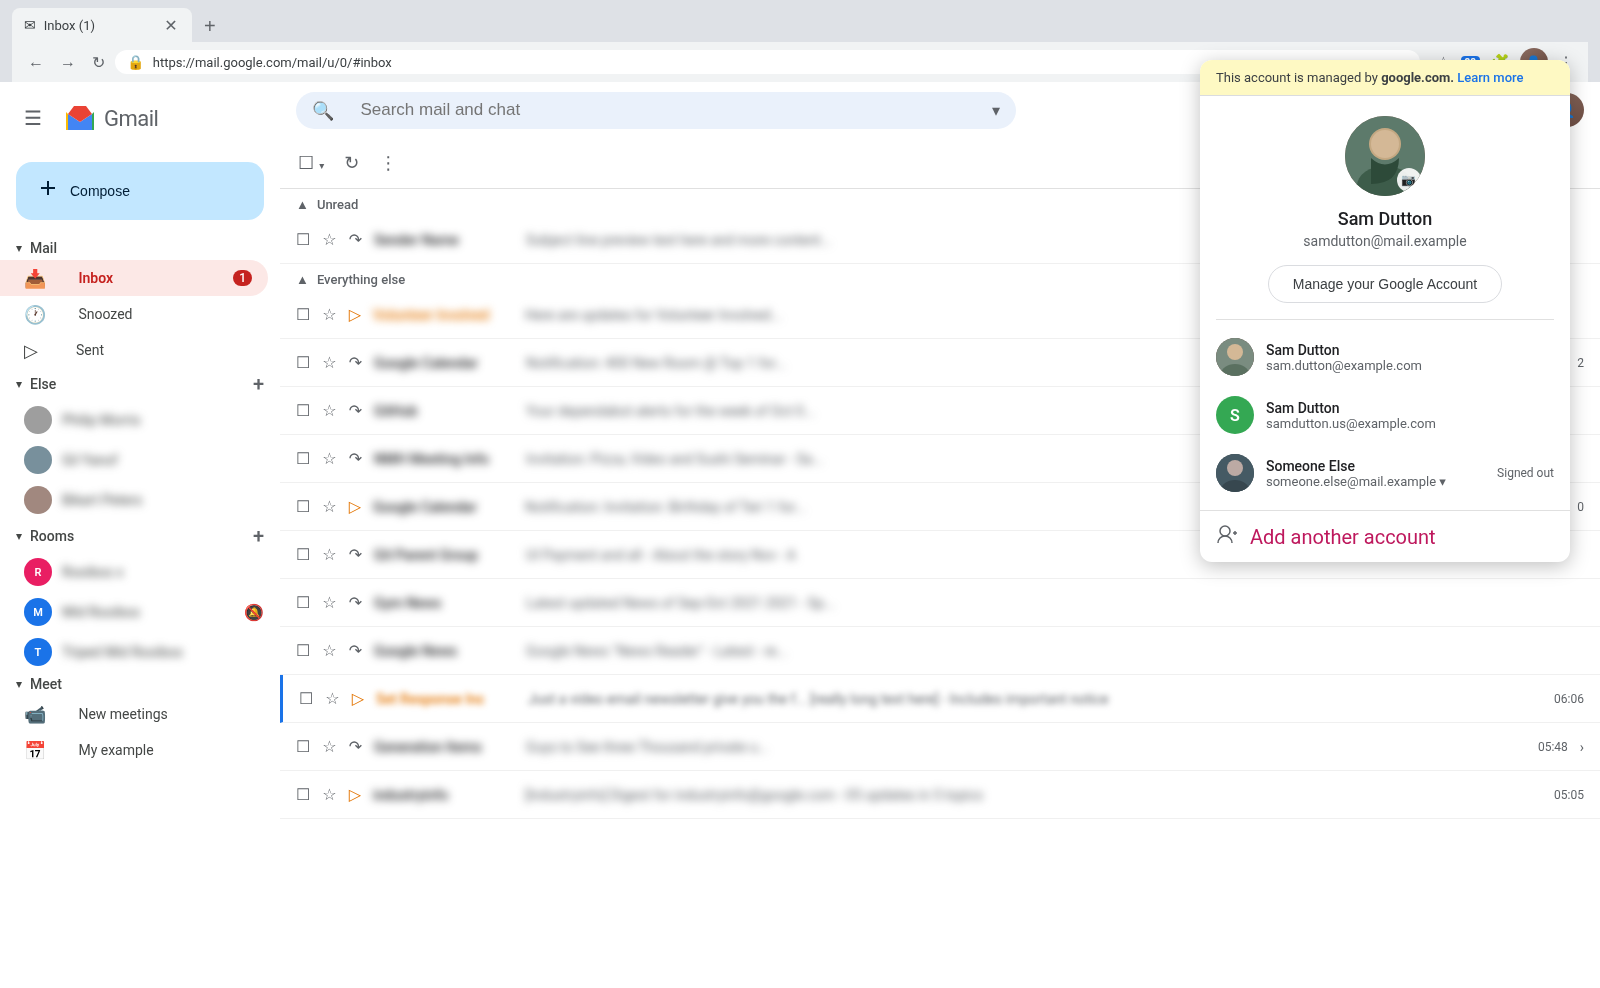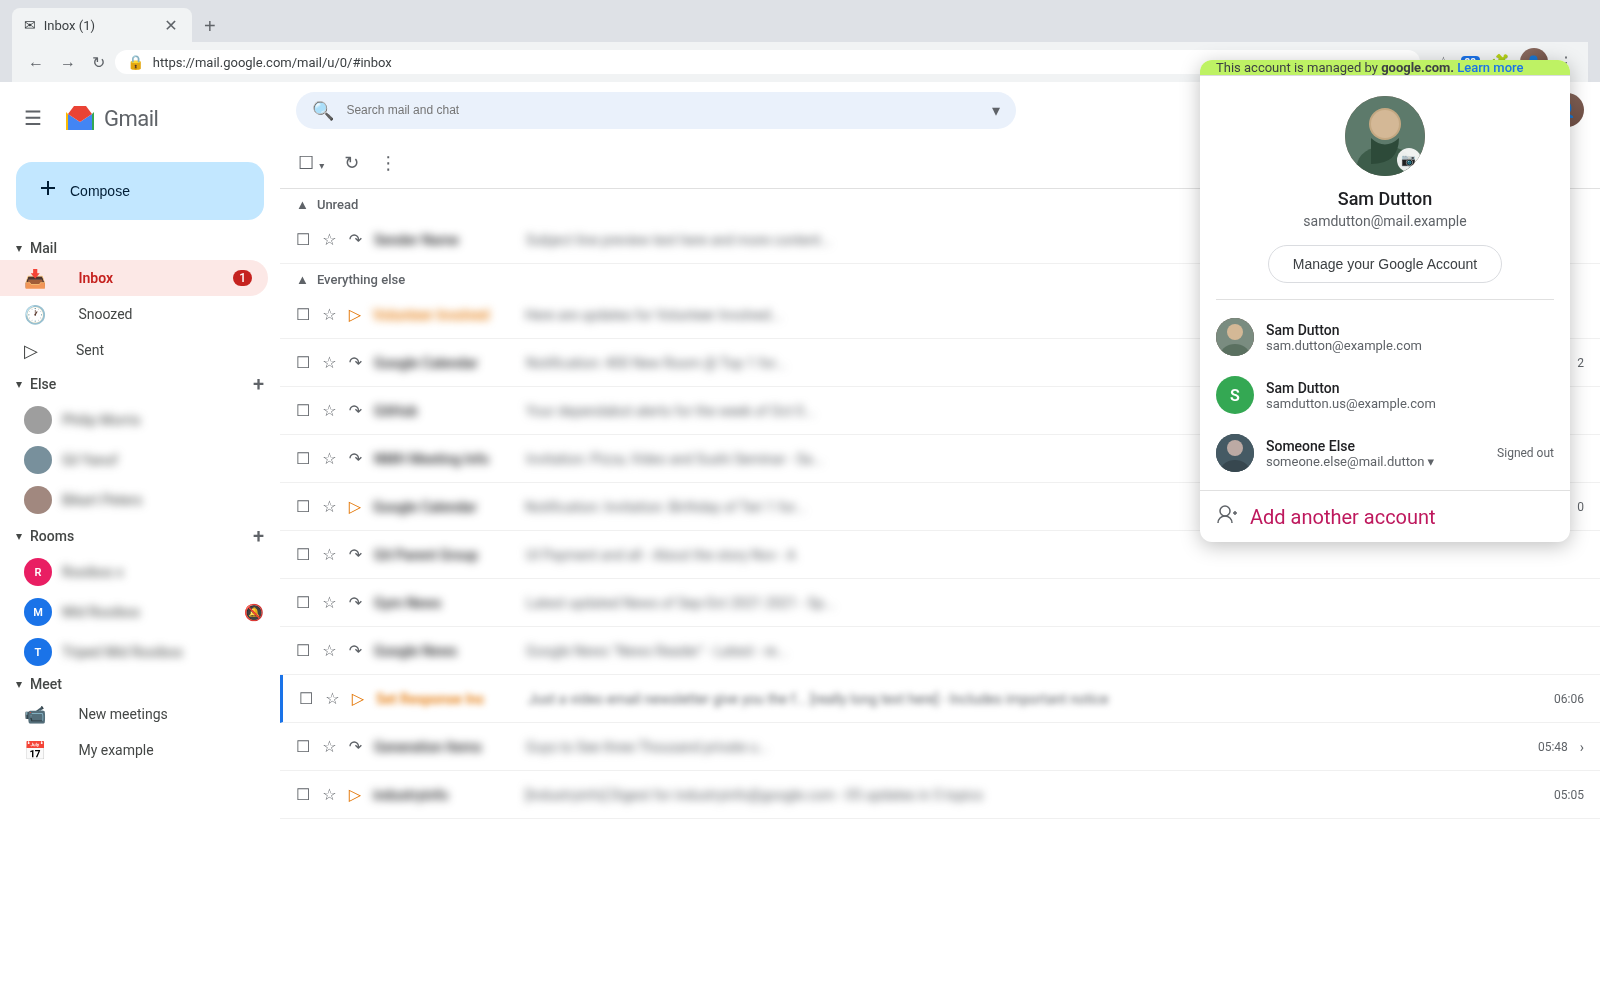--- a/index.html
+++ b/index.html
@@ -194,22 +194,23 @@
       padding: 8px 16px;
       gap: 12px;
       transition: background 0.2s;
     }
     .search-icon { color: #5f6368; font-size: 18px; }
     .search-input {
       flex: 1;
       background: none;
       border: none;
       outline: none;
-      font-size: 12px;
+      font-size: 17px;
       color: #3c4043;
+      margin-left: 14px;
     }
     .search-arrow { color: #5f6368; font-size: 16px; cursor: pointer; }
 
     .header-actions {
       display: flex;
       align-items: center;
       gap: 8px;
       margin-left: auto;
     }
     .header-icon-btn {
@@ -286,22 +287,22 @@
       top: 60px;
       right: 30px;
       width: 370px;
       background: white;
       border-radius: 12px;
       box-shadow: 0 4px 20px rgba(0,0,0,0.25);
       z-index: 300;
       overflow: hidden;
     }
     .account-managed-banner {
-      background: #bef264;
-      padding: 0 16px;
+      background: #fef9c3;
+      padding: 10px 16px;
       font-size: 13px;
       color: #3c4043;
       border-bottom: 1px solid #dadce0;
     }
     .account-managed-banner a { color: #1a73e8; text-decoration: none; font-weight: 500; }
     .account-profile {
       display: flex;
       flex-direction: column;
       align-items: center;
       padding: 20px 16px 16px;
@@ -749,21 +750,21 @@
     <div class="account-list-item">
       <div class="account-list-avatar" style="background:#37474f; overflow:hidden;">
         <svg width="38" height="38" viewBox="0 0 38 38">
           <rect width="38" height="38" fill="#455a64"></rect>
           <circle cx="19" cy="14" r="8" fill="#bcaaa4"></circle>
           <ellipse cx="19" cy="36" rx="14" ry="10" fill="#37474f"></ellipse>
         </svg>
       </div>
       <div class="account-list-info">
         <div class="account-list-name">Someone Else</div>
-        <div class="account-list-email">someone.else@mail.dutton ▾</div>
+        <div class="account-list-email">someone.else@mail.example ▾</div>
       </div>
       <span class="signed-out-badge">Signed out</span>
     </div>
   </div>
 
   <div class="add-account-item">
     <span class="add-account-icon">
       <svg width="22" height="22" viewBox="0 0 22 22">
         <circle cx="9" cy="8" r="5" fill="none" stroke="#5f6368" stroke-width="1.5"></circle>
         <path d="M2 20c0-4 3.1-7 7-7s7 3 7 7" fill="none" stroke="#5f6368" stroke-width="1.5"></path>

